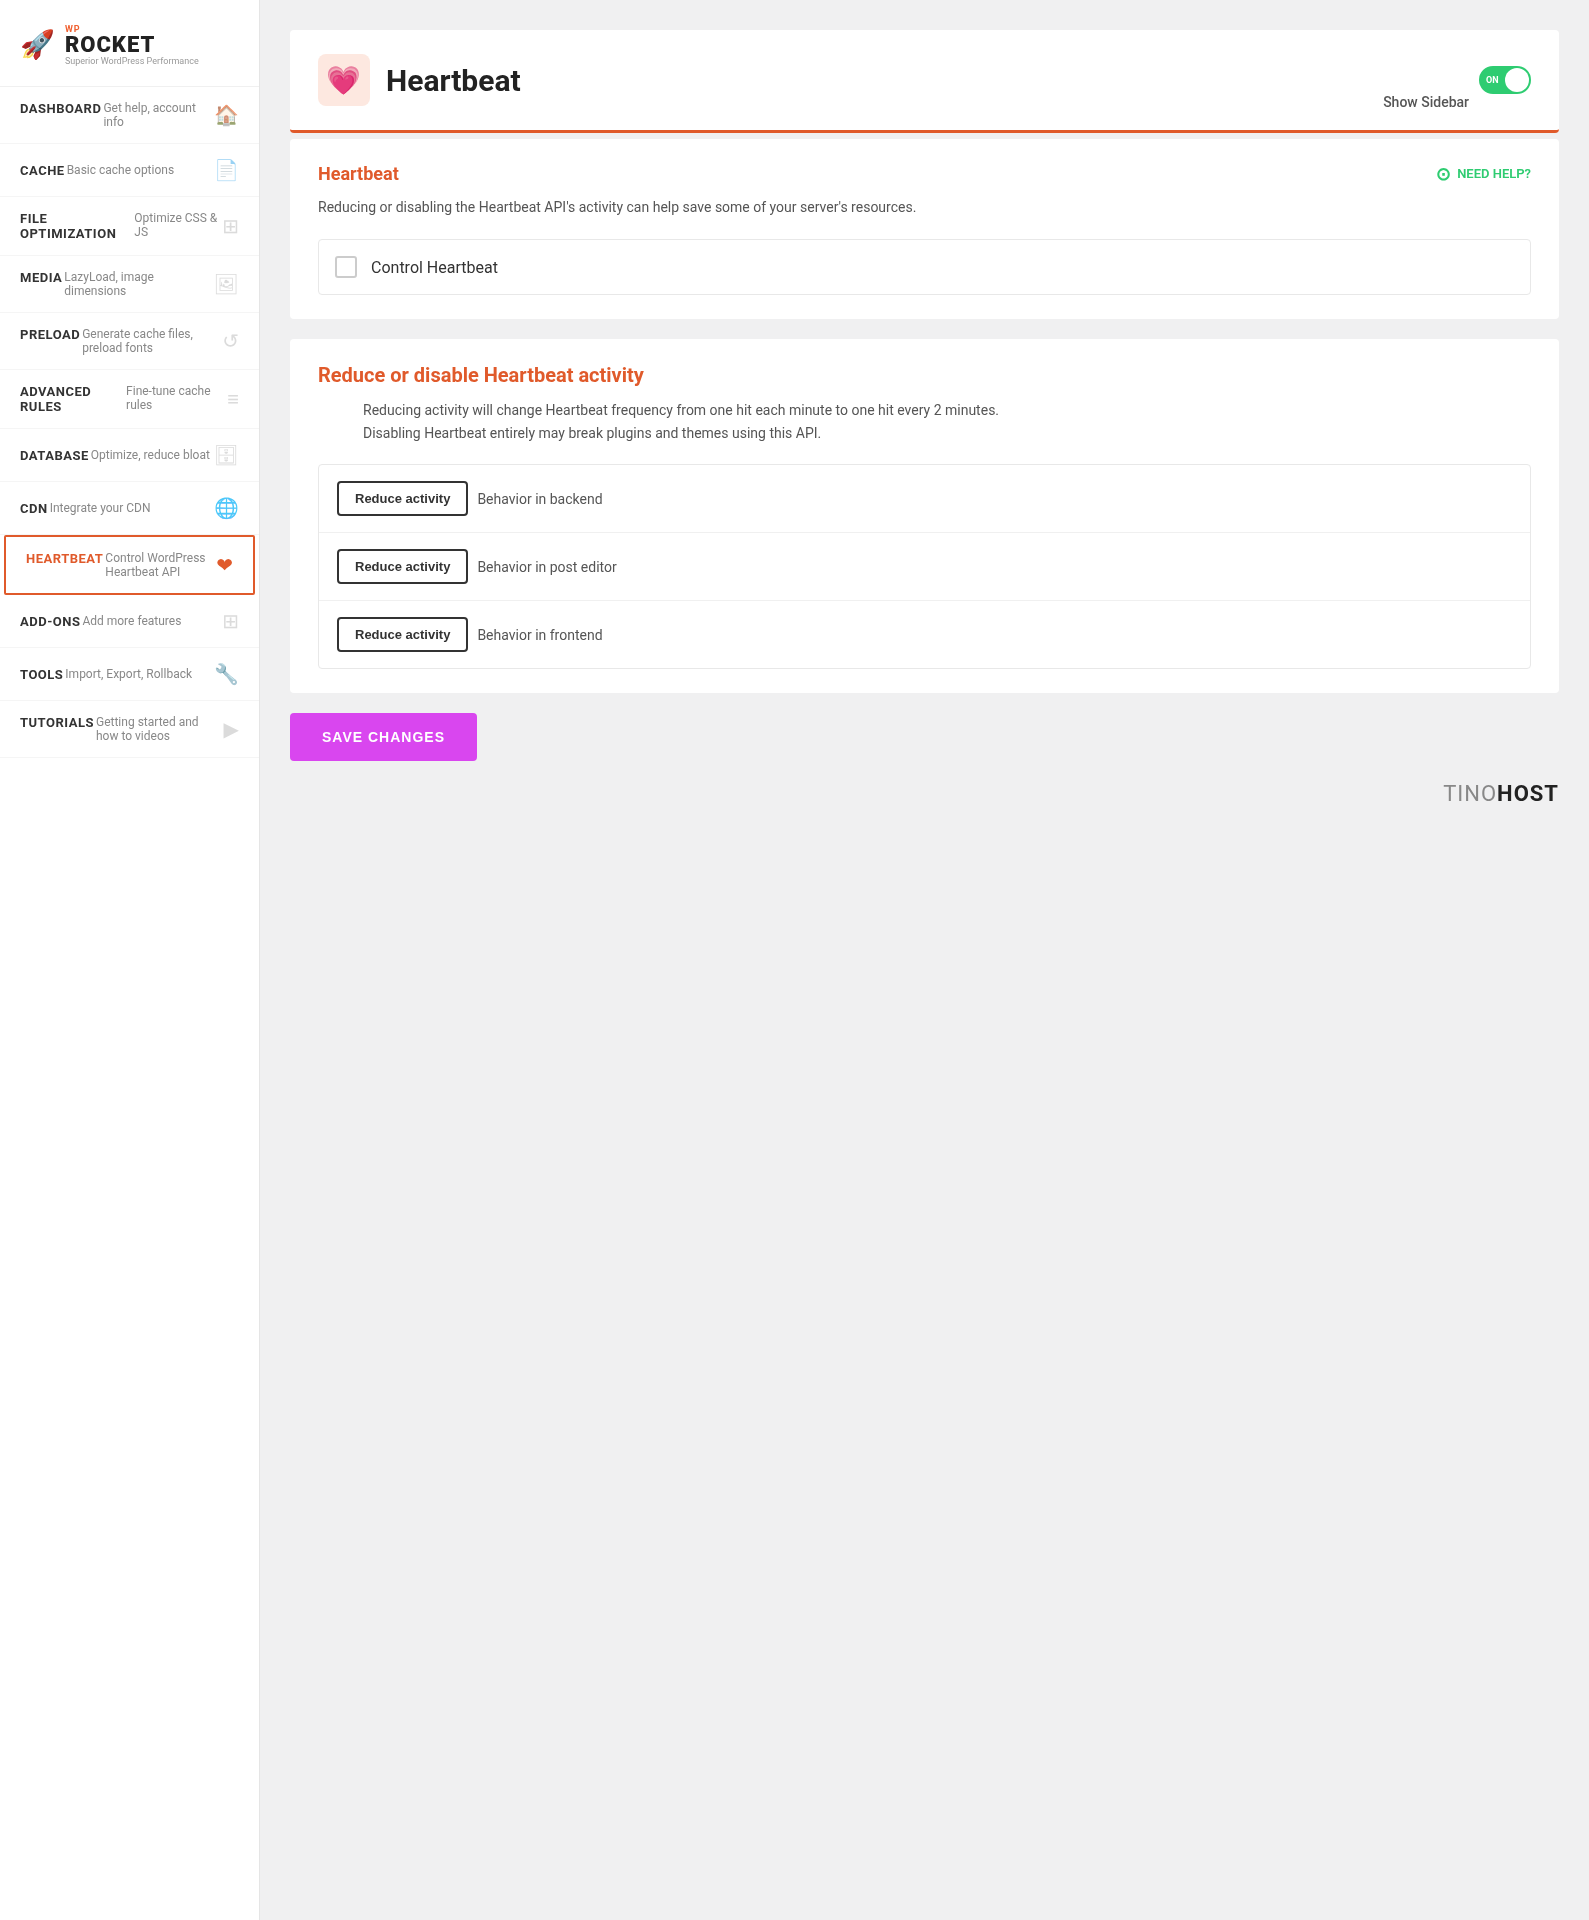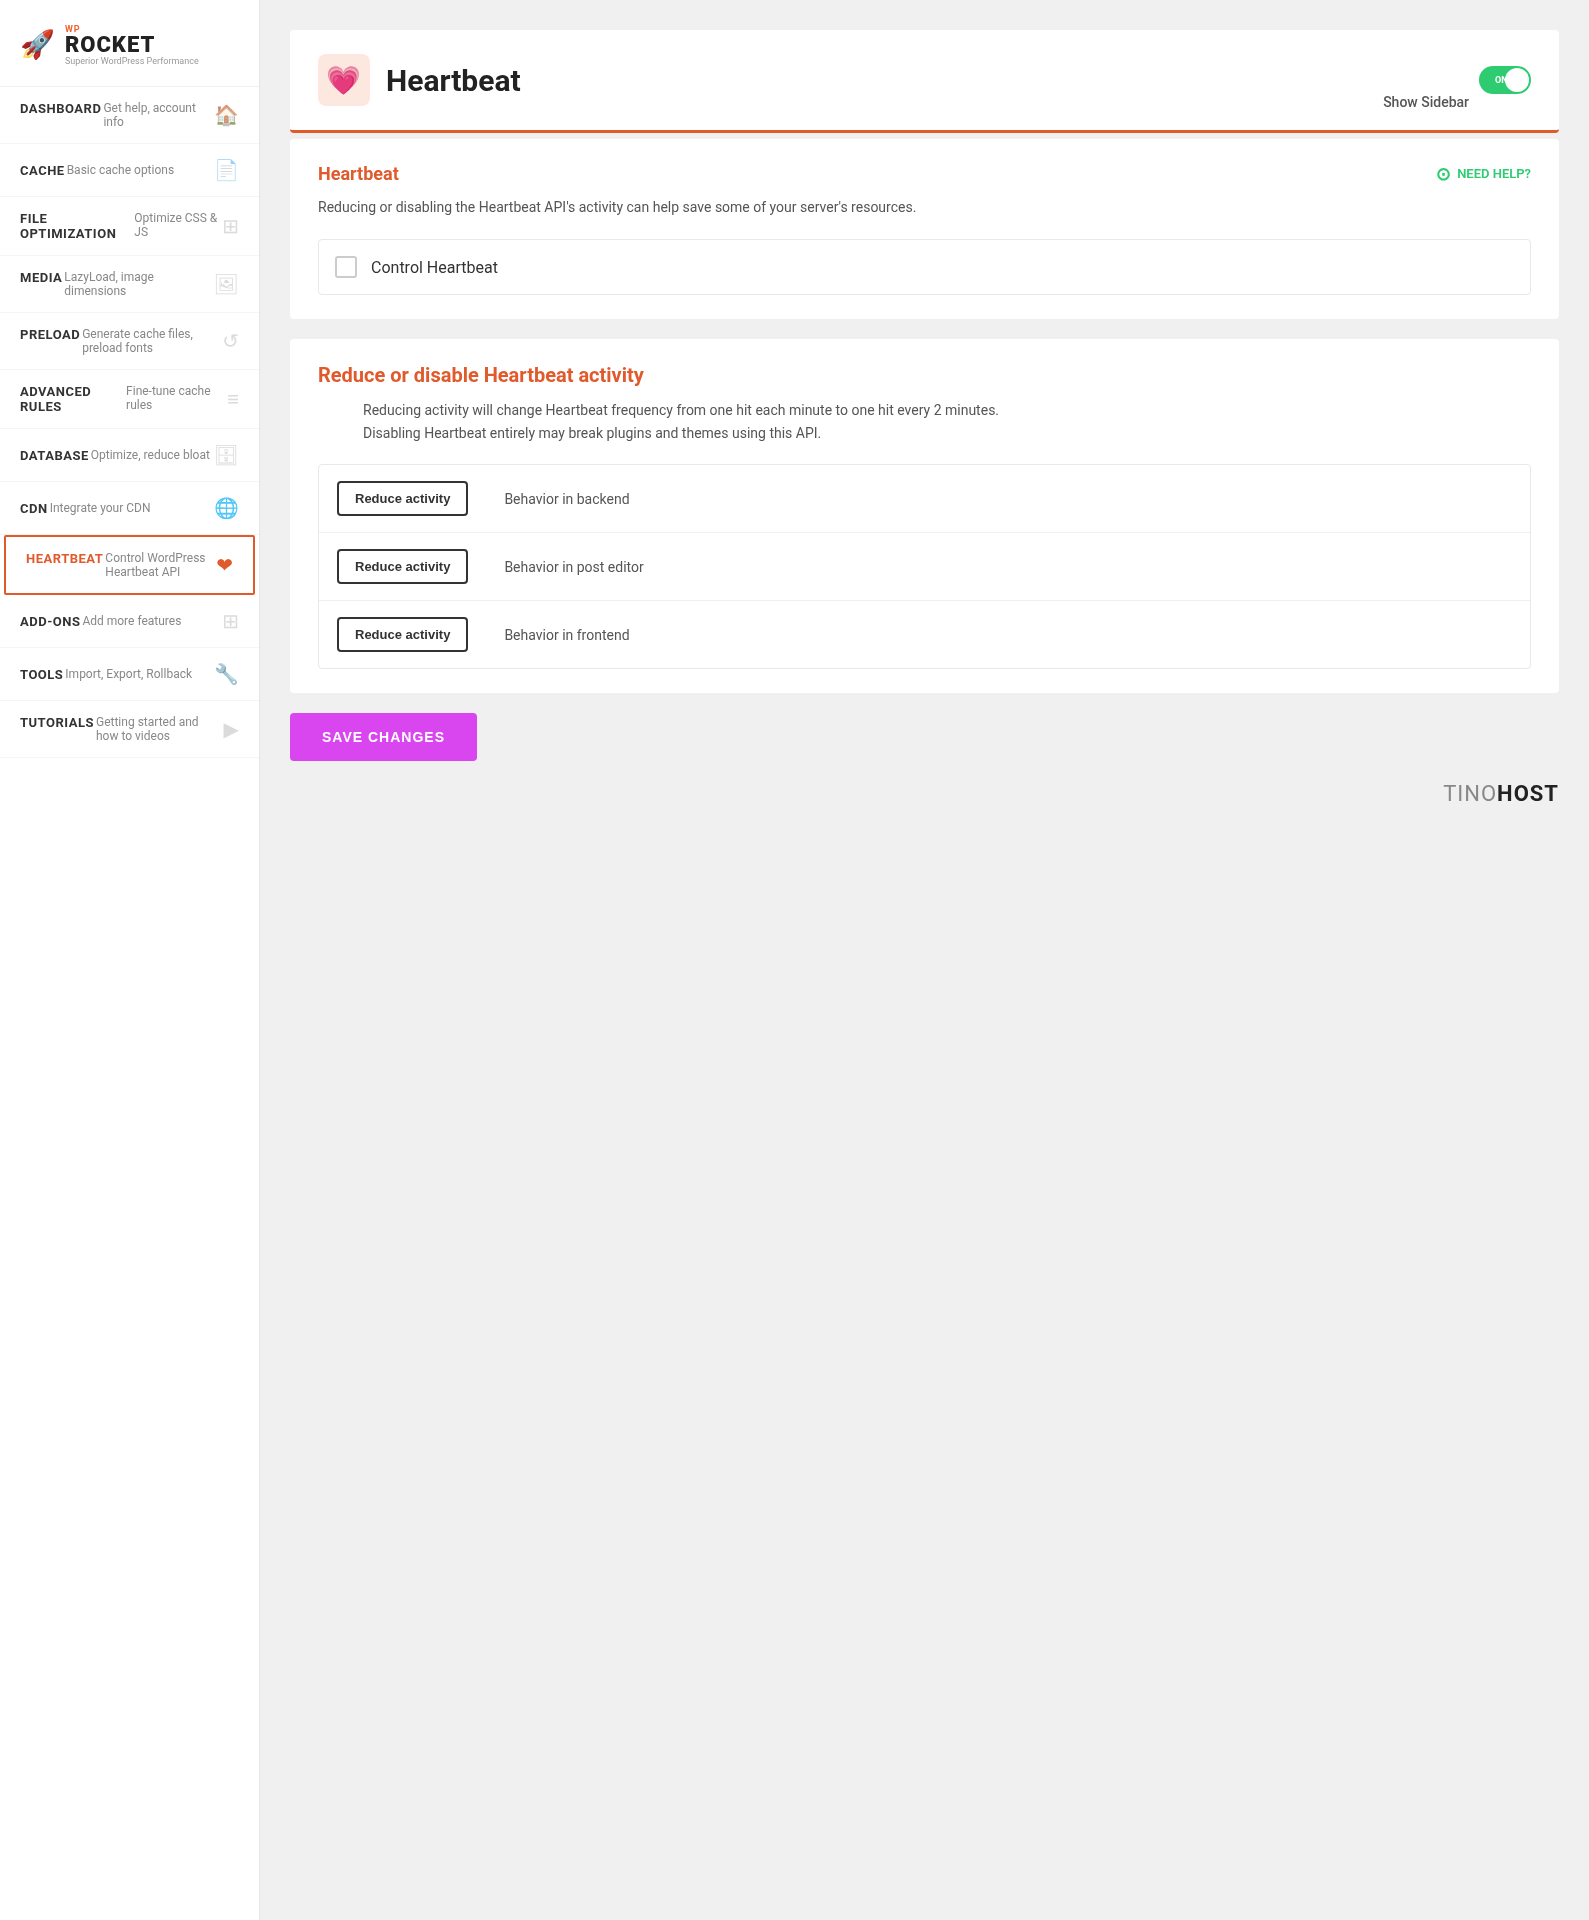--- a/index.html
+++ b/index.html
@@ -157,21 +157,21 @@
     .toggle-knob {
       width: 24px;
       height: 24px;
       background: #fff;
       border-radius: 50%;
       margin-left: auto;
     }
 
     .toggle-on-label {
       position: absolute;
-      left: 16px;
+      left: 7px;
       color: #fff;
       font-size: 9px;
       font-weight: 700;
     }
 
     
     .content-section {
       background: #fff;
       border-radius: 4px;
       padding: 24px 28px;
@@ -249,21 +249,21 @@
 
     .behavior-table {
       border: 1px solid #e8e8e8;
       border-radius: 4px;
       overflow: hidden;
     }
 
     .behavior-row {
       display: flex;
       align-items: center;
-      gap: 36px;
+      gap: 9px;
       padding: 16px 18px;
       border-bottom: 1px solid #f0f0f0;
     }
 
     .behavior-row:last-child { border-bottom: none; }
 
     .reduce-btn {
       background: #fff;
       border: 2px solid #333;
       border-radius: 4px;

